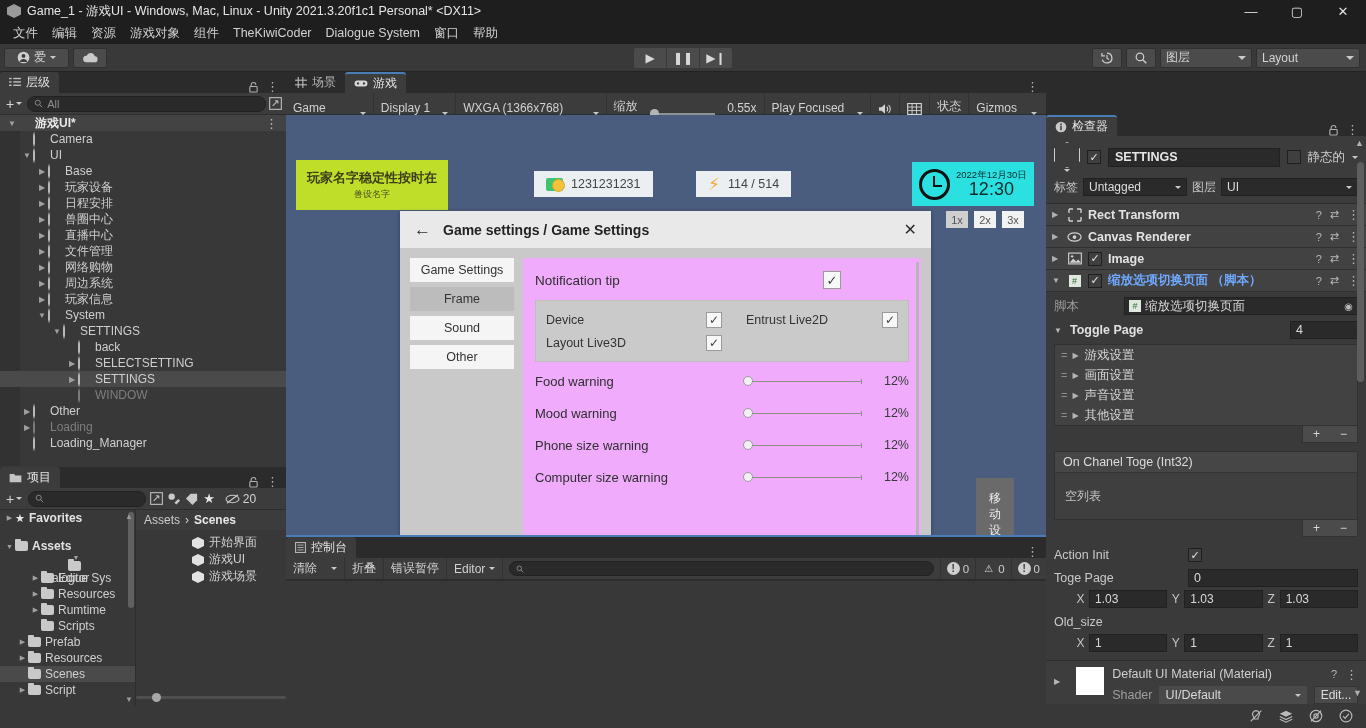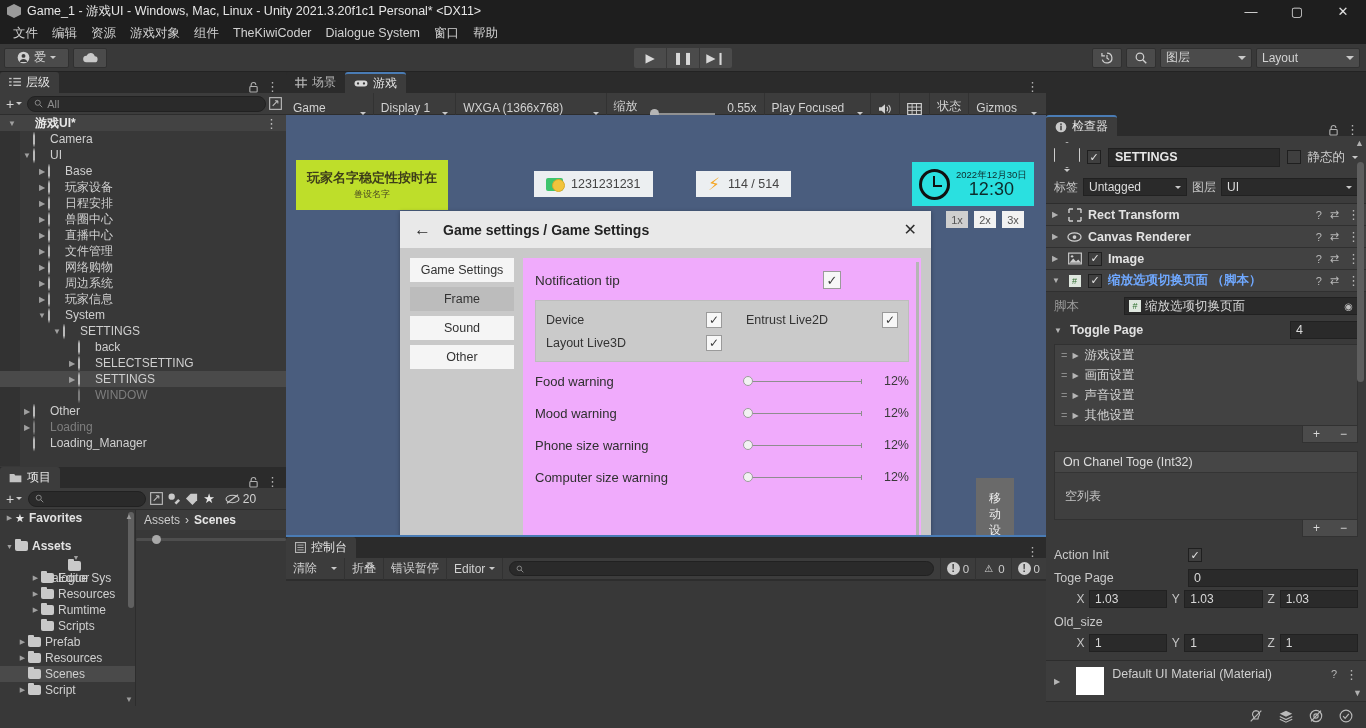--- a/index.html
+++ b/index.html
@@ -591,20 +591,34 @@
             <span class="folder"></span>
             <span>Script</span>
           </div>
         </div>
       <div class="proj-right">
         <div class="breadcrumb">
           <span>Assets</span>
           <span>›</span>
           <span style="font-weight:bold;color:#e6e6e6;">Scenes</span>
         </div>
+        <div id="proj-assets" style="flex:1;padding-top:4px;">
+            <div class="prow" style="padding-left: 56px; height: 17px;">
+              <span class="unity-ico" style="margin-right:5px;"></span>
+              <span>开始界面</span>
+            </div>
+            <div class="prow" style="padding-left: 56px; height: 17px;">
+              <span class="unity-ico" style="margin-right:5px;"></span>
+              <span>游戏UI</span>
+            </div>
+            <div class="prow" style="padding-left: 56px; height: 17px;">
+              <span class="unity-ico" style="margin-right:5px;"></span>
+              <span>游戏场景</span>
+            </div>
+          </div>
         <div class="proj-hscroll">
           <div class="hscroll-track">
             <div class="hscroll-thumb"></div>
           </div>
         </div>
       </div>
     </div>
   </div>
 
   <div class="panel" id="gameview">
@@ -1058,20 +1072,28 @@
         <span class="tri" style="margin-top:10px;">▶</span>
         <span class="mat-sw"></span>
         <span class="mat-right">
           <span style="display:flex;align-items:center;">
             <span class="mat-title">Default UI Material (Material)</span>
             <span style="margin-left:auto;display:flex;gap:8px;color:#b6b6b6;font-size:11px;">
               <span>?</span>
               <span class="kebab">⋮</span>
             </span>
           </span>
+          <span style="display:flex;align-items:center;gap:7px;margin-top:5px;">
+            <span style="color:#9d9d9d;font-size:12.5px;">Shader</span>
+            <span style="flex:1;height:18px;background:#4a4a4a;display:flex;align-items:center;padding:0 6px;color:#d8d8d8;font-size:12.5px;">
+              <span>UI/Default</span>
+              <span class="caret sm" style="margin-left:auto;"></span>
+            </span>
+            <span style="width:44px;height:18px;background:#4a4a4a;border:1px solid #343434;display:flex;align-items:center;justify-content:center;color:#ddd;font-size:12px;">Edit...</span>
+          </span>
         </span>
       </div>
       <span class="scroll-arrow" style="bottom:26px;right:4px;">▼</span>
     </div>
 
     <div class="insp-footer">
       <span class="footer-pill">
         <span>SETTINGS</span>
         <span class="caret sm"></span>
       </span>

